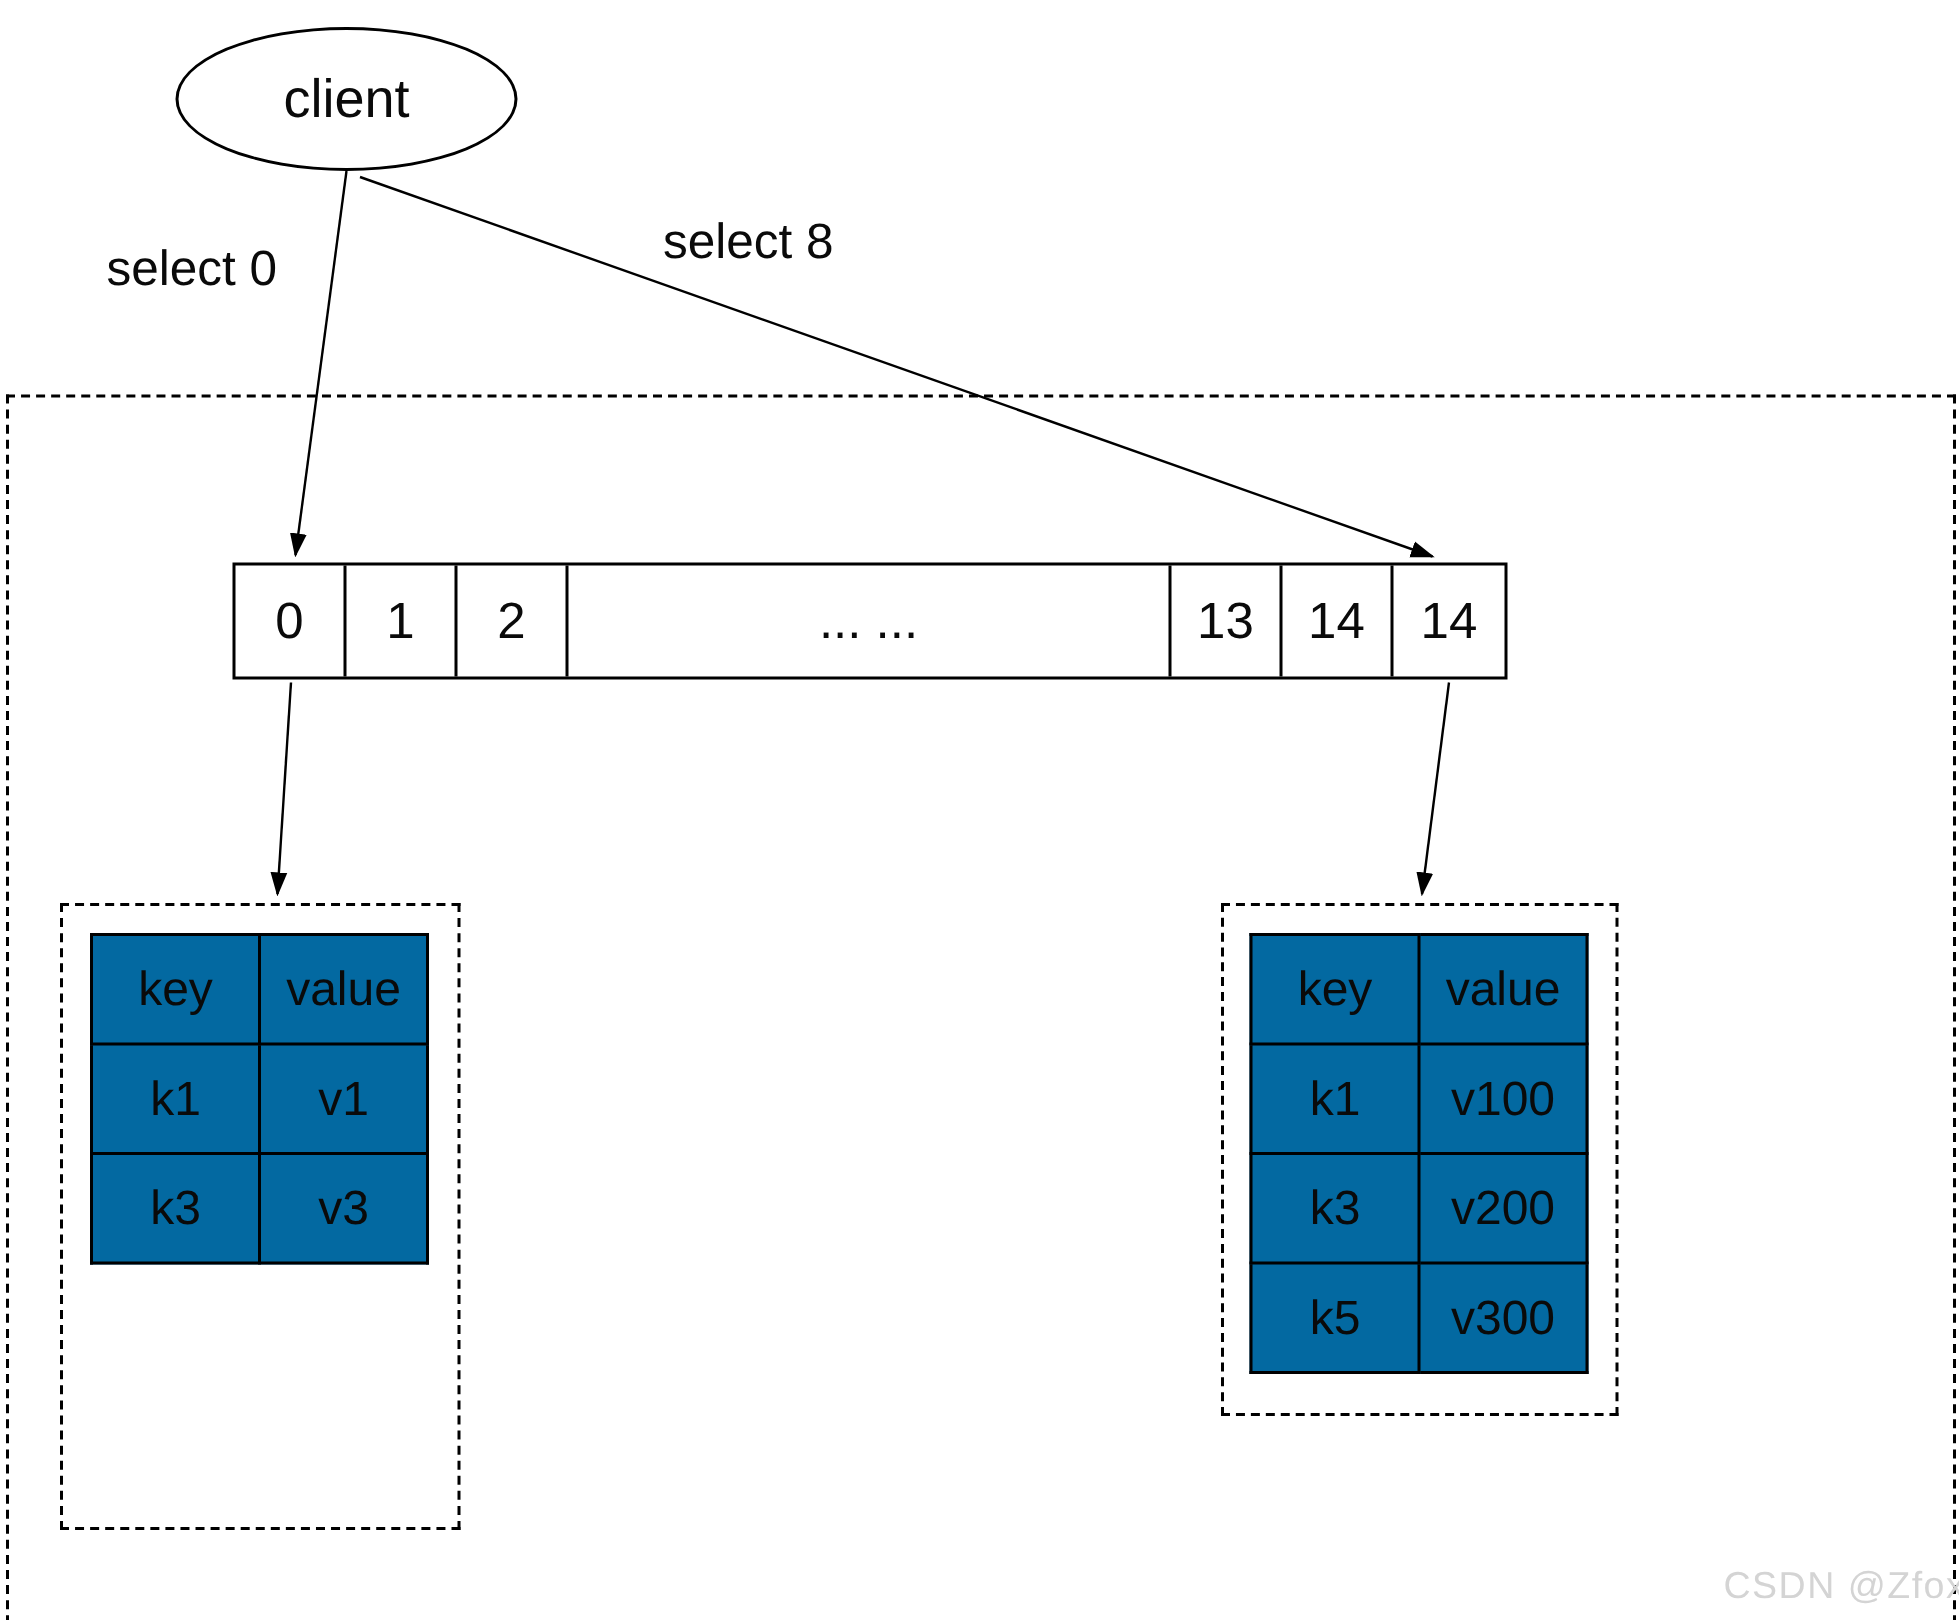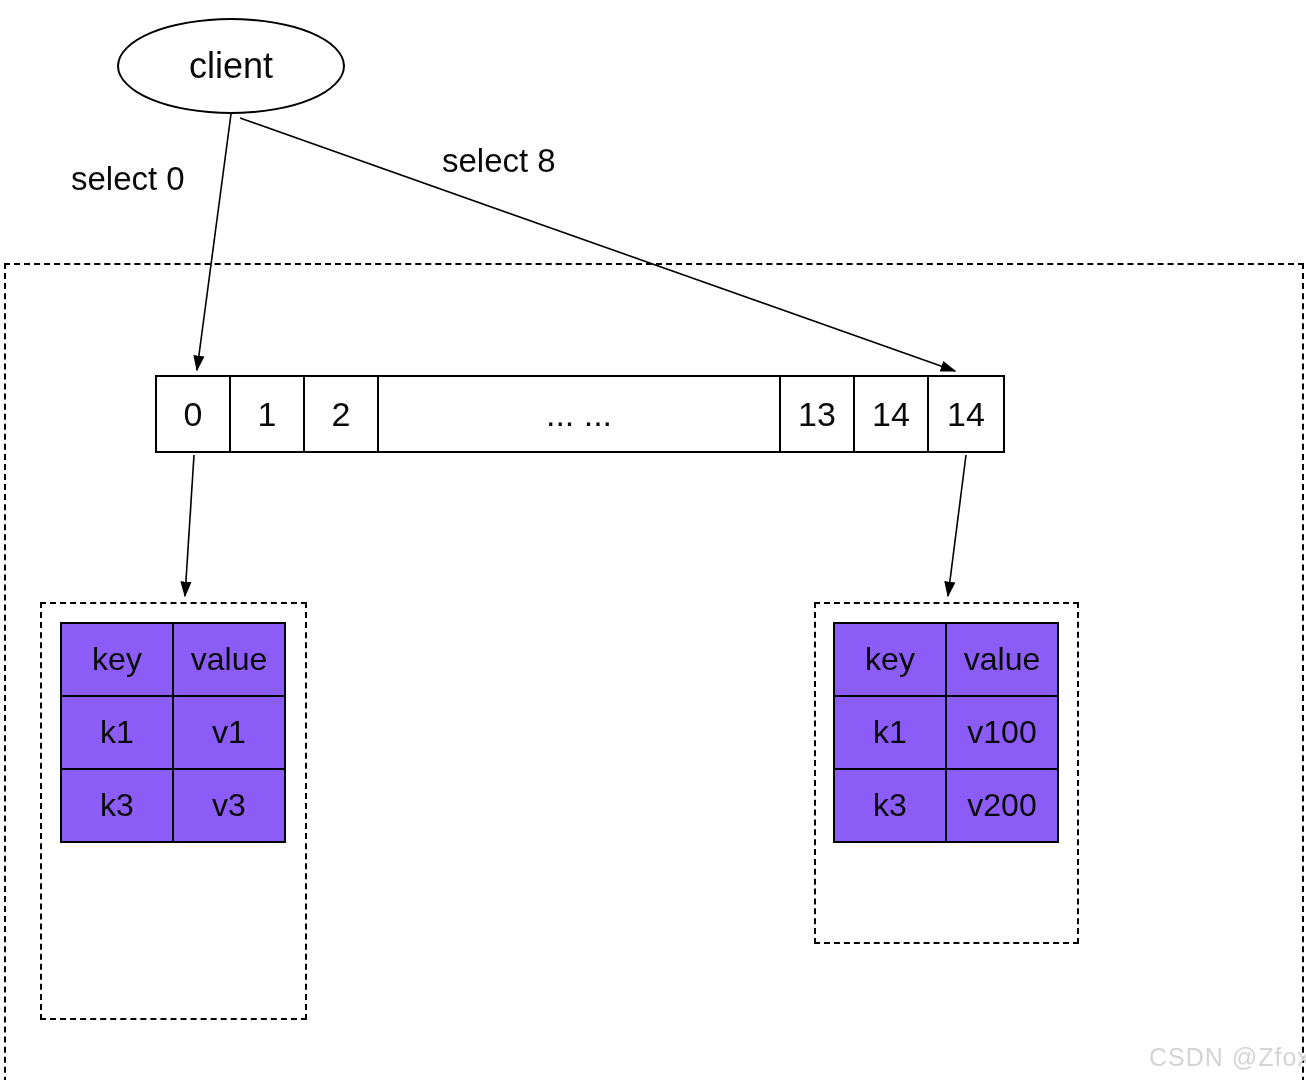--- a/index.html
+++ b/index.html
@@ -64,21 +64,21 @@
     border: 2px dashed #000;
     box-sizing: border-box;
   }
   #left-dashed  { left: 40px;  top: 602px; width: 267px; height: 418px; }
   #right-dashed { left: 814px; top: 602px; width: 265px; height: 342px; }
 
   table.kv {
     position: absolute;
     border-collapse: collapse;
     font-size: 32px;
-    background: #8b5cf6;
+    background: #0369a1;
   }
   #left-table  { left: 60px;  top: 622px; }
   #right-table { left: 833px; top: 622px; }
   table.kv th, table.kv td {
     border: 2px solid #000;
     width: 110px;
     height: 71px;
     text-align: center;
     vertical-align: middle;
     font-weight: normal;
@@ -151,20 +151,24 @@
       <th>value</th>
     </tr>
     <tr>
       <td>k1</td>
       <td>v100</td>
     </tr>
     <tr>
       <td>k3</td>
       <td>v200</td>
     </tr>
+    <tr>
+      <td>k5</td>
+      <td>v300</td>
+    </tr>
   </tbody>
     </table>
 
   <svg class="arrows-layer" viewBox="0 0 1306 1080" xmlns="http://www.w3.org/2000/svg">
     <defs>
       <marker id="ah" viewBox="0 0 10 10" refX="9" refY="5" markerWidth="10" markerHeight="10" orient="auto-start-reverse">
         <path d="M0 1.5 L10 5 L0 8.5 z" fill="#000"></path>
       </marker>
     </defs>
     <line x1="231" y1="114" x2="197" y2="370" stroke="#000" stroke-width="1.6" marker-end="url(#ah)"></line>

